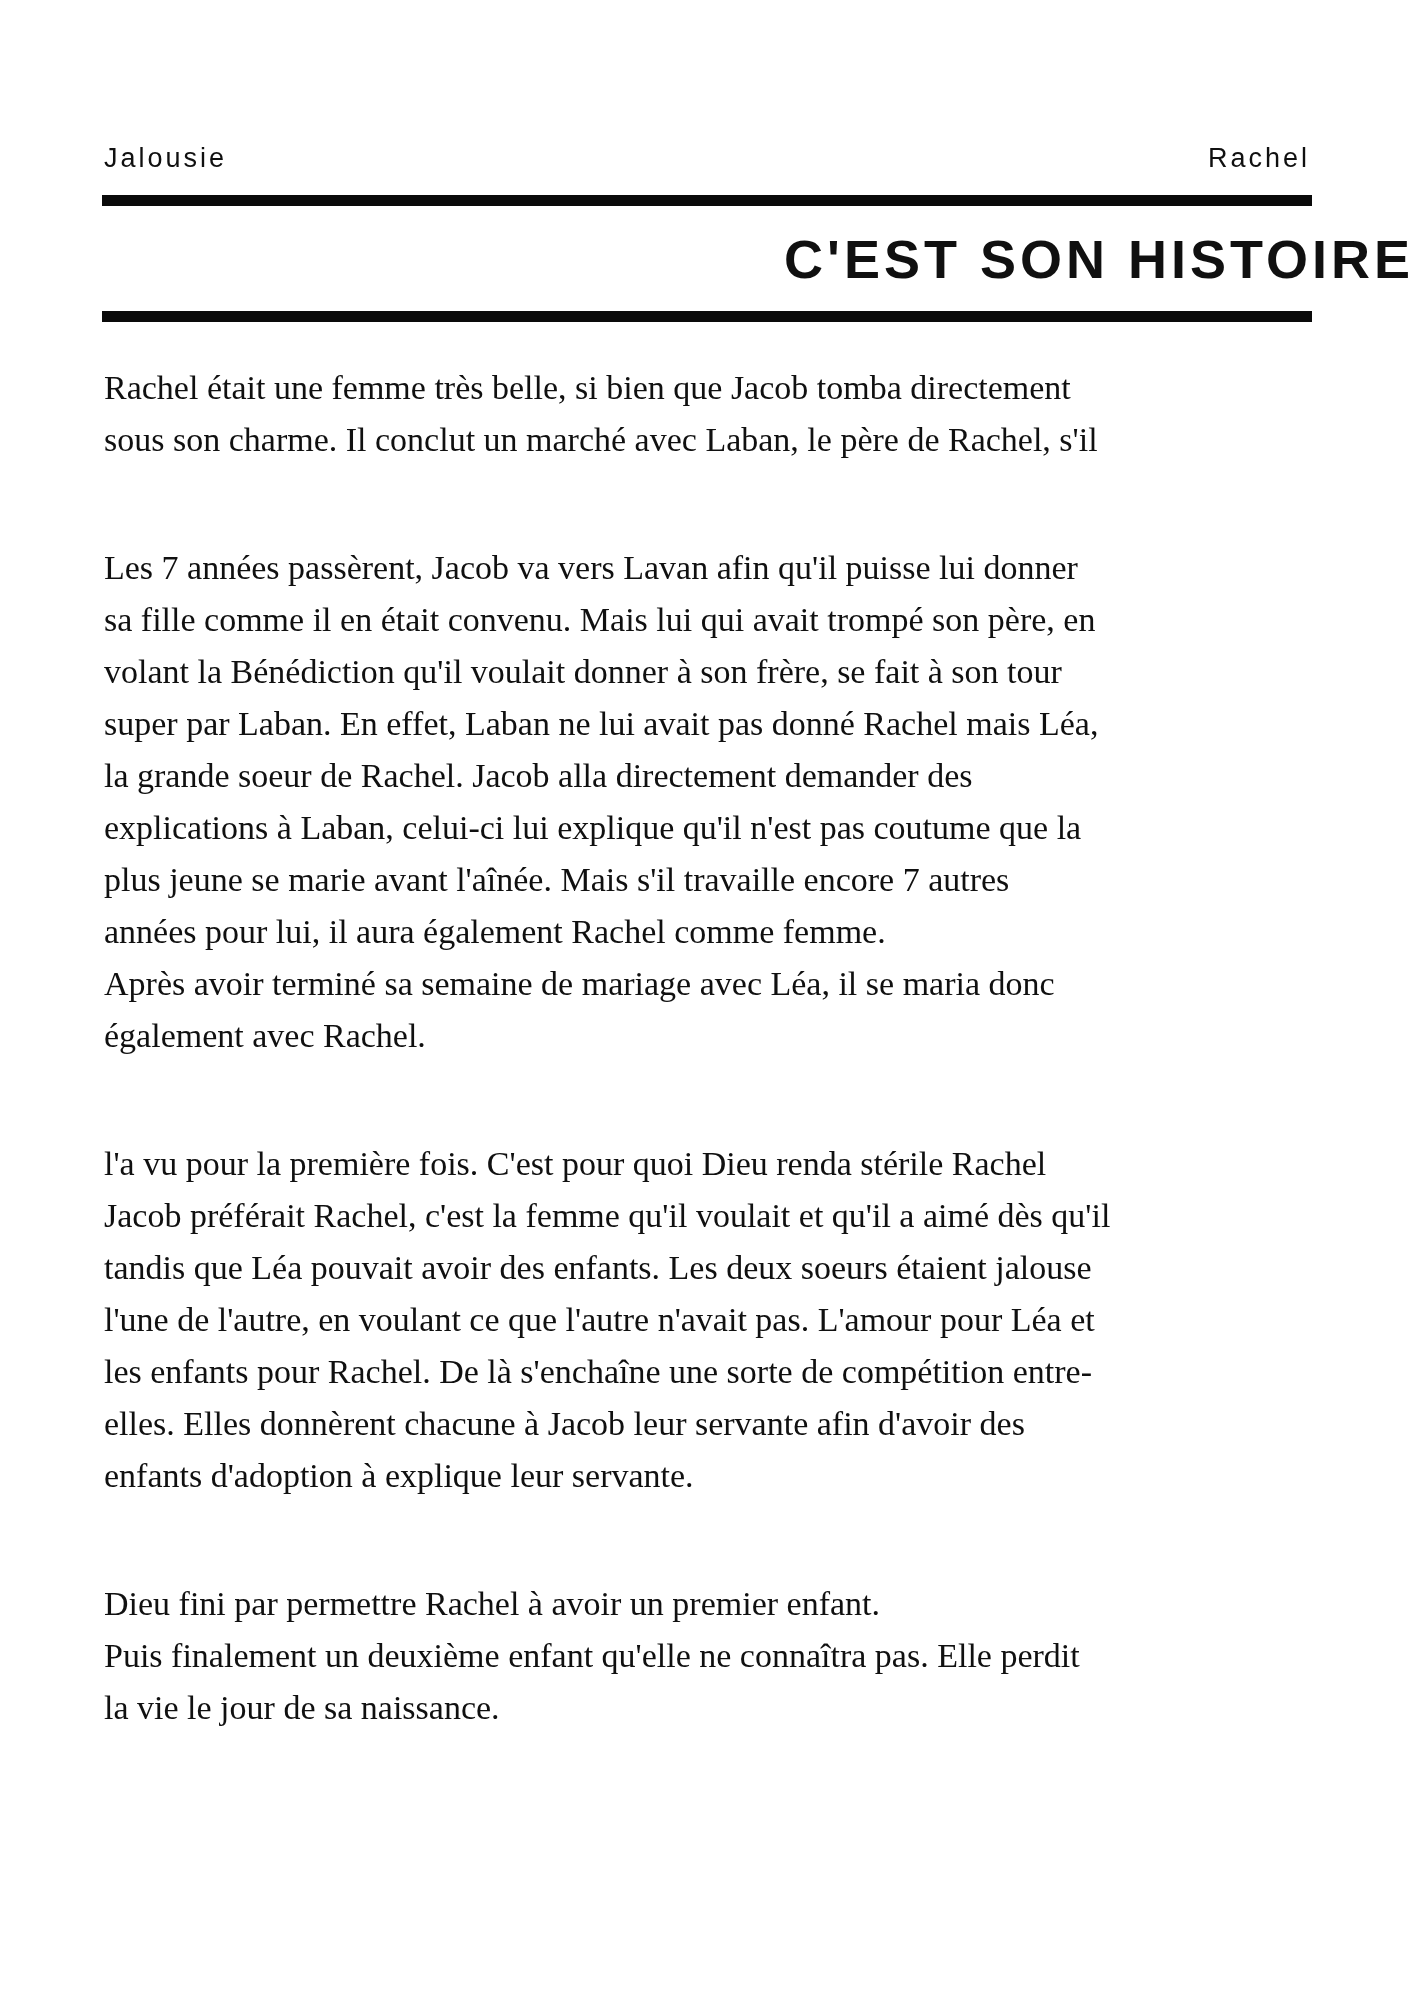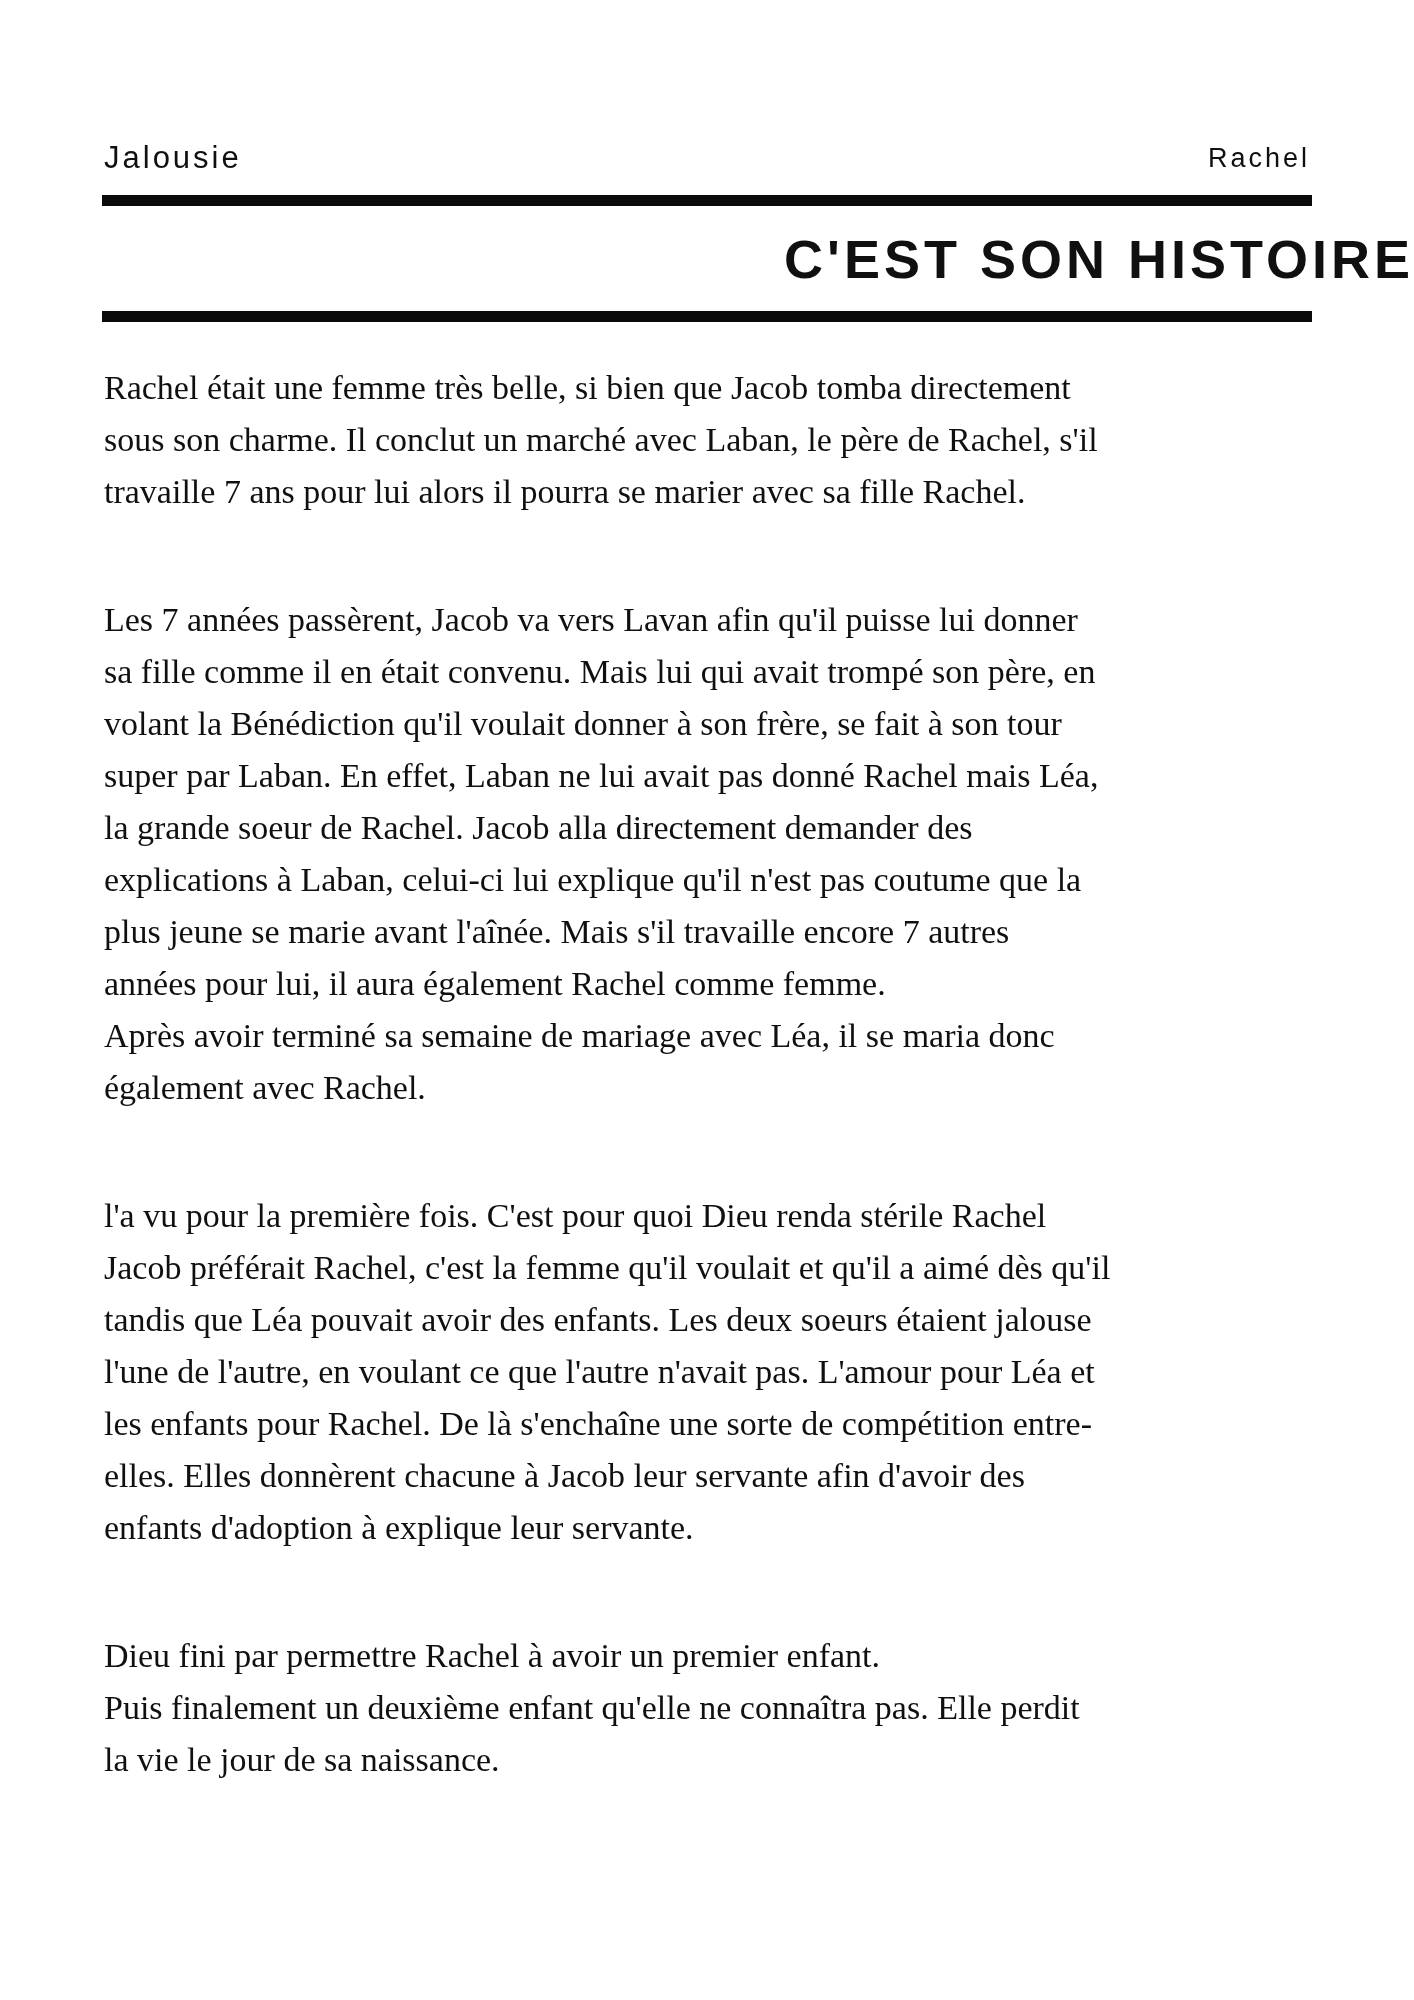--- a/index.html
+++ b/index.html
@@ -14,21 +14,21 @@
     margin: 0 auto;
     background: var(--bg, #ffffff);
     color: var(--text, #101010);
     overflow: hidden;
   }
   .header-left {
     position: absolute;
     top: 142px;
     left: 104px;
     font-family: "Liberation Sans", sans-serif;
-    font-size: 31px;
+    font-size: 27px;
     line-height: 32px;
     letter-spacing: 3px;
     color: var(--text, #101010);
     text-align: right;
   }
   .header-right {
     position: absolute;
     top: 142px;
     right: 104px;
     font-family: "Liberation Sans", sans-serif;
@@ -88,21 +88,20 @@
   <div class="rule rule-top"></div>
 
   <h1 class="page-title">C'EST SON HISTOIRE</h1>
 
   <div class="rule rule-bottom"></div>
 
   <main class="document-body">
       <div class="paragraph">
         <div class="line">Rachel était une femme très belle, si bien que Jacob tomba directement</div>
         <div class="line">sous son charme. Il conclut un marché avec Laban, le père de Rachel, s'il</div>
-        <div class="line">travaille 7 ans pour lui alors il pourra se marier avec sa fille Rachel.</div>
       </div>
       <div class="paragraph">
         <div class="line">Les 7 années passèrent, Jacob va vers Lavan afin qu'il puisse lui donner</div>
         <div class="line">sa fille comme il en était convenu. Mais lui qui avait trompé son père, en</div>
         <div class="line">volant la Bénédiction qu'il voulait donner à son frère, se fait à son tour</div>
         <div class="line">super par Laban. En effet, Laban ne lui avait pas donné Rachel mais Léa,</div>
         <div class="line">la grande soeur de Rachel. Jacob alla directement demander des</div>
         <div class="line">explications à Laban, celui-ci lui explique qu'il n'est pas coutume que la</div>
         <div class="line">plus jeune se marie avant l'aînée. Mais s'il travaille encore 7 autres</div>
         <div class="line">années pour lui, il aura également Rachel comme femme.</div>

